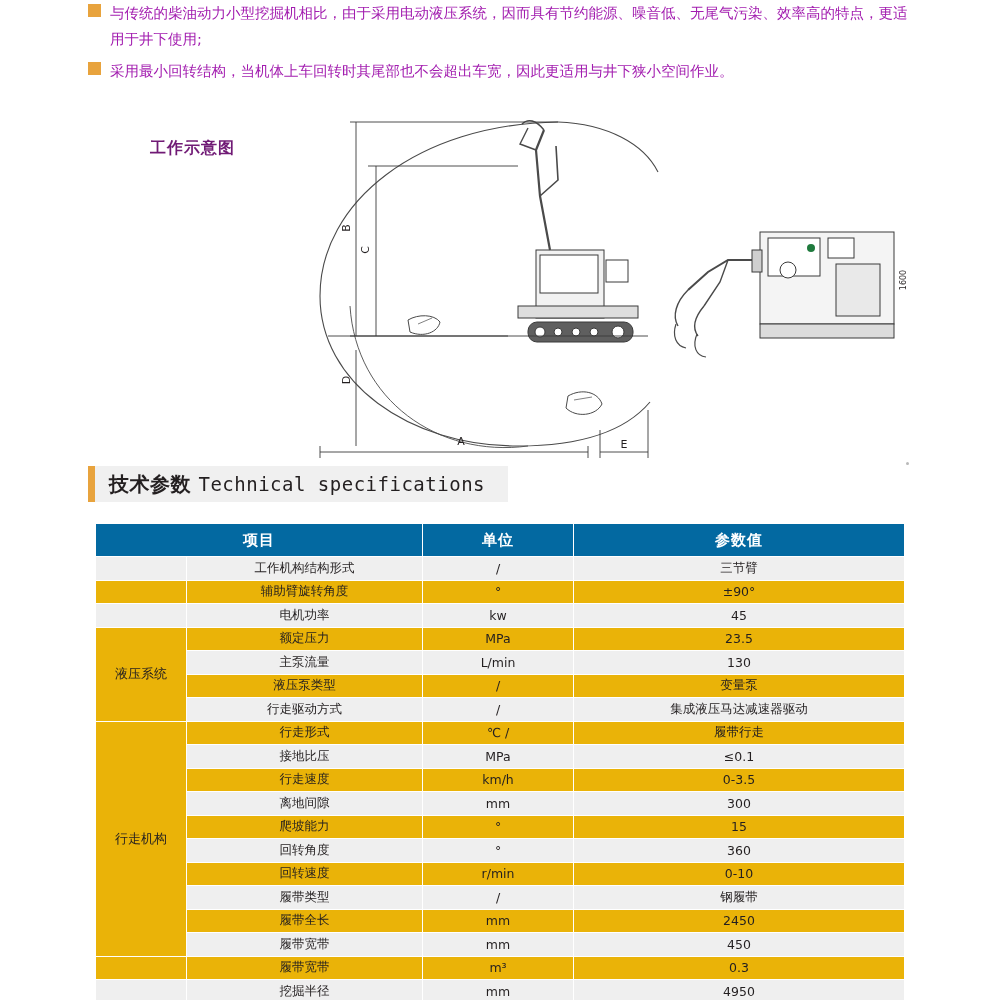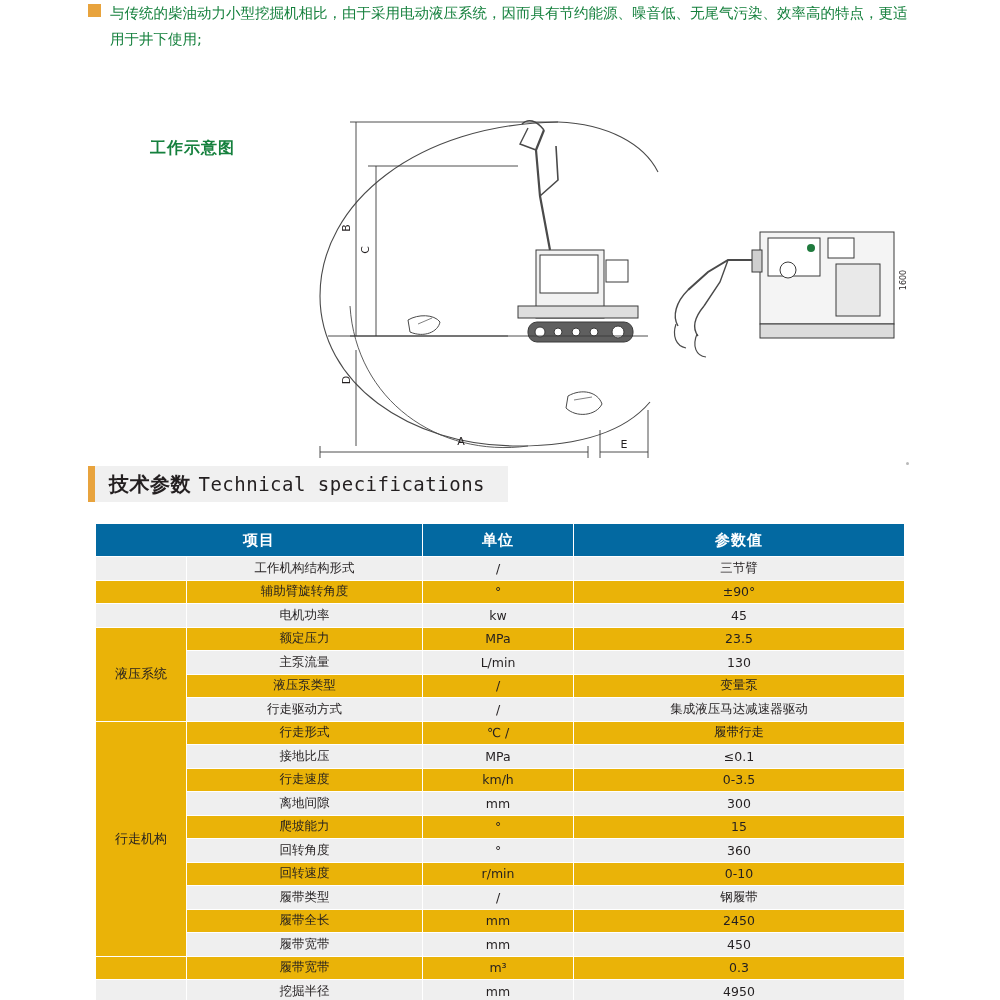--- a/index.html
+++ b/index.html
@@ -32,41 +32,41 @@
     width: 13px;
     height: 13px;
     background: #e8a33d;
     flex: 0 0 13px;
     margin-top: 4px;
     margin-right: 9px;
   }
   .bullet-text {
     font-size: 14.5px;
     line-height: 26px;
-    color: #15803d;
+    color: #a21caf;
     font-family: "DejaVu Sans", sans-serif;
   }
 
   
   .diagram-wrap {
     position: absolute;
     left: 88px;
     top: 110px;
     width: 830px;
     height: 350px;
   }
   .diagram-title {
     position: absolute;
     left: 62px;
     top: 28px;
     font-size: 16px;
     font-weight: bold;
     letter-spacing: 1px;
     font-family: "DejaVu Sans", sans-serif;
-    color: #15803d;
+    color: #701a75;
   }
   .diagram-svg {
     position: absolute;
     left: 0;
     top: 0;
   }
 
   
   .spec-heading {
     position: absolute;
@@ -146,20 +146,24 @@
     border-radius: 50%;
   }
 </style>
 </head>
 <body>
 
 <div class="bullets">
   <div class="bullet-row">
     <span class="bullet-sq"></span>
     <span class="bullet-text">与传统的柴油动力小型挖掘机相比，由于采用电动液压系统，因而具有节约能源、噪音低、无尾气污染、效率高的特点，更适用于井下使用;</span>
+  </div>
+  <div class="bullet-row">
+    <span class="bullet-sq"></span>
+    <span class="bullet-text">采用最小回转结构，当机体上车回转时其尾部也不会超出车宽，因此更适用与井下狭小空间作业。</span>
   </div>
 </div>
 
 <div class="diagram-wrap">
   <div class="diagram-title">工作示意图</div>
 
   <svg class="diagram-svg" width="830" height="350" viewBox="0 0 830 350">
     <g stroke="#3a3a3a" fill="none" stroke-width="1">
 
       <path d="M470 12 C 330 14, 232 92, 232 186 C 232 272, 320 336, 430 336 C 500 336, 540 318, 562 292" stroke="#4a4a4a" stroke-width="1.1"></path>

